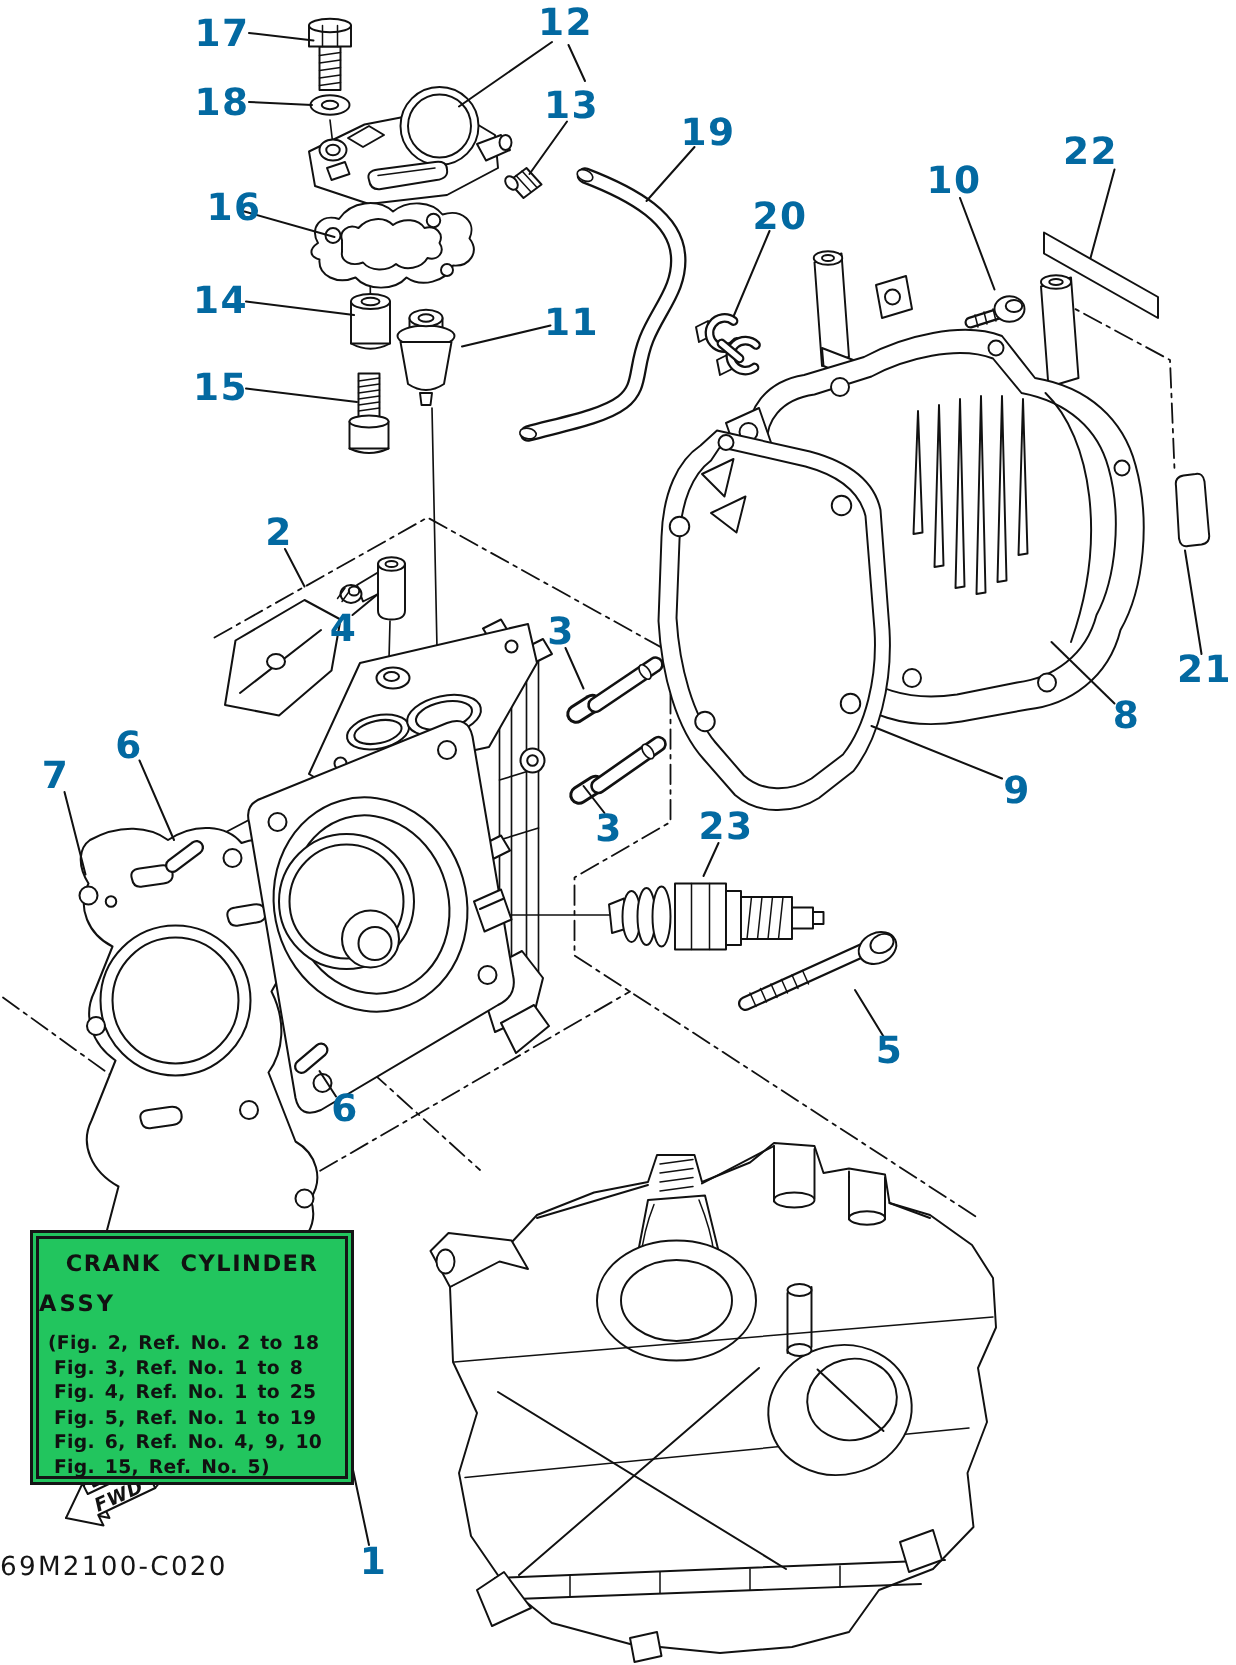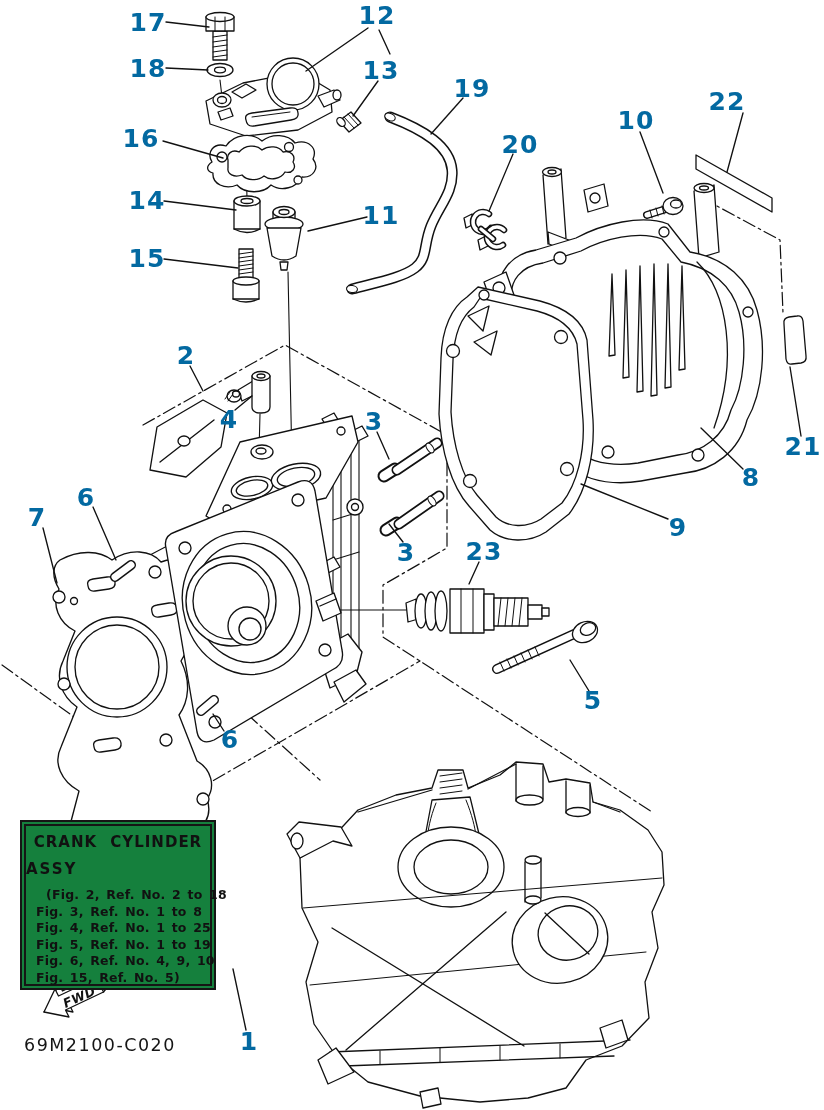--- a/index.html
+++ b/index.html
@@ -3,31 +3,31 @@
 <meta charset="utf-8">
 <style>
   html,body{margin:0;padding:0;background:#fff;}
   body{width:824px;height:1110px;position:relative;overflow:hidden;
        font-family:"DejaVu Sans","Liberation Sans",sans-serif;color:#111;}
   #stage{position:absolute;left:0;top:0;width:824px;height:1110px;}
   svg{position:absolute;left:0;top:0;}
   .co{position:absolute;transform:translate(-50%,-50%);
       font:700 25px "DejaVu Sans",sans-serif;letter-spacing:1px;color:#0369a1;
       white-space:nowrap;}
-  .infobox{position:absolute;left:20px;top:820px;width:196px;height:170px;
-      border:2px solid #151515;background:#15803d;box-sizing:border-box;padding:2px;}
+  .infobox{position:absolute;left:20px;top:820px;width:216px;height:170px;
+      border:2px solid #151515;background:#22c55e;box-sizing:border-box;padding:2px;}
   .infobox .inner{width:100%;height:100%;border:2px solid #151515;box-sizing:border-box;}
   .ib-t1{margin-top:7px;text-align:center;font-weight:700;font-size:15px;
       letter-spacing:1px;word-spacing:7px;}
   .ib-t2{margin-top:9px;font-weight:700;font-size:15px;letter-spacing:2px;}
   .ib-refs{margin-top:9px;}
   .ib-refs div{font-weight:700;font-size:12.5px;line-height:16.5px;
-      letter-spacing:0.2px;word-spacing:2px;white-space:nowrap;padding-left:20px;}
+      letter-spacing:0.2px;word-spacing:2px;white-space:nowrap;padding-left:6px;}
   .ib-refs div + div{padding-left:10px;}
-  .code{position:absolute;left:24px;top:1035px;font-size:17.5px;font-weight:400;
+  .code{position:absolute;left:0;top:1035px;font-size:17.5px;font-weight:400;
       letter-spacing:1.5px;color:#151515;}
 </style>
 </head>
 <body>
 
 <div id="stage">
 
 <svg width="824" height="1110" viewBox="0 0 824 1110">
   <g fill="none" stroke="#111" stroke-width="1.3" stroke-linejoin="round" stroke-linecap="round">
 
@@ -351,21 +351,21 @@
       <path d="M743,469 L701,428"></path>
       <path d="M668,519 L581,484"></path>
       <path d="M801,436 L790,367"></path>
       <path d="M233,969 L246,1030"></path>
     </g>
   </g>
 </svg>
 
 <div class="co" style="left:148px;top:22px">17</div>
 <div class="co" style="left:148px;top:68px">18</div>
-<div class="co" style="left:141px;top:138px">16</div>
+<div class="co" style="left:156px;top:138px">16</div>
 <div class="co" style="left:147px;top:200px">14</div>
 <div class="co" style="left:147px;top:258px">15</div>
 <div class="co" style="left:377px;top:15px">12</div>
 <div class="co" style="left:381px;top:70px">13</div>
 <div class="co" style="left:381px;top:215px">11</div>
 <div class="co" style="left:472px;top:88px">19</div>
 <div class="co" style="left:520px;top:144px">20</div>
 <div class="co" style="left:636px;top:120px">10</div>
 <div class="co" style="left:727px;top:101px">22</div>
 <div class="co" style="left:186px;top:355px">2</div>

